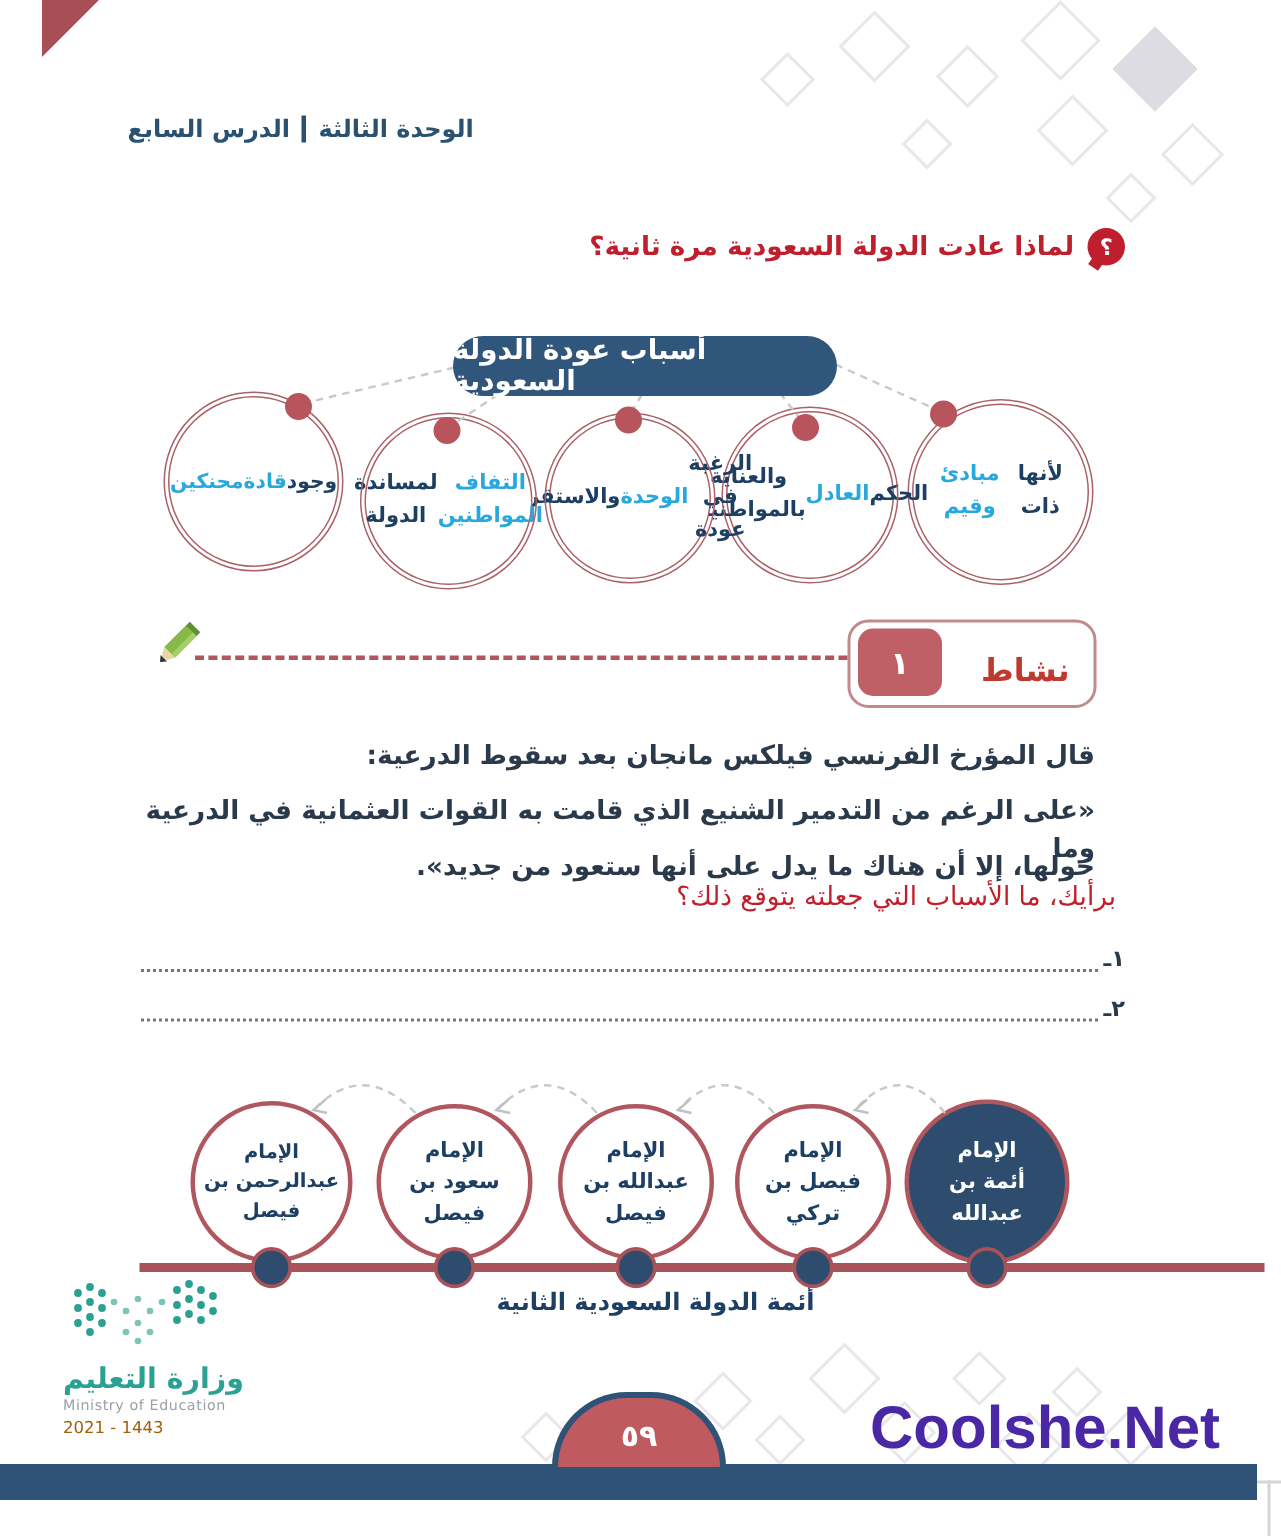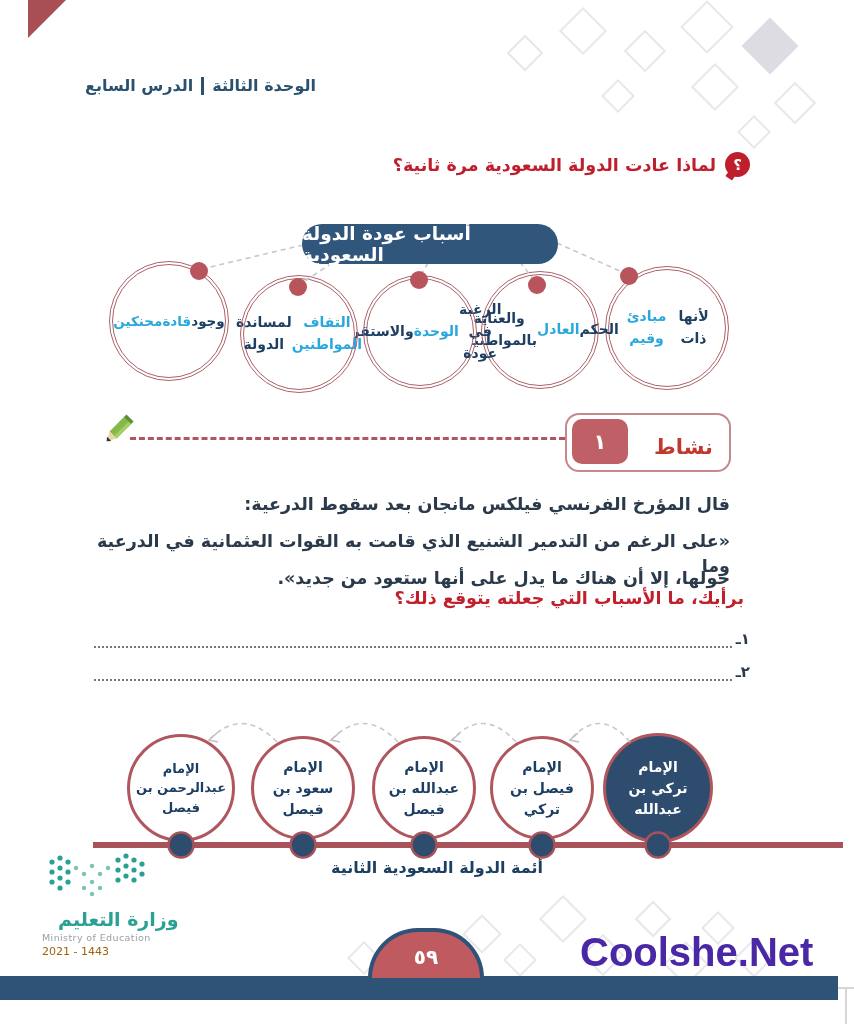--- a/index.html
+++ b/index.html
@@ -37,35 +37,35 @@
   .activity-num{position:absolute;left:5px;top:4px;width:56px;height:45px;background:#bf5f66;border-radius:10px;
                 color:#fff;font-size:21px;font-weight:bold;display:flex;align-items:center;justify-content:center;}
   .activity-label{position:absolute;right:16px;top:0;height:63px;display:flex;align-items:center;
                   color:#c0392f;font-size:21px;font-weight:bold;}
   .activity-dash{position:absolute;left:130px;top:437px;width:435px;height:0;border-top:3px dashed #b0565e;}
   .pencil{position:absolute;left:96px;top:408px;}
   
   .passage{position:absolute;right:110px;width:648px;direction:rtl;text-align:right;color:#2b3a4a;
            font-size:17.5px;font-weight:bold;line-height:1.4;margin:14px;}
   .prompt{position:absolute;right:110px;direction:rtl;text-align:left;color:#c0202c;
-          font-size:17.5px;font-weight:bold;margin:0;}
+          font-size:17.5px;font-weight:normal;margin:0;}
   .answer-row{position:absolute;right:104px;width:656px;display:flex;direction:rtl;align-items:flex-end;gap:4px;}
   .answer-num{color:#2b3a4a;font-weight:bold;font-size:15px;}
   .answer-line{flex:1;border-bottom:2px dotted #777;height:14px;}
   
   .tl-line{position:absolute;left:93px;top:842px;width:750px;height:6px;background:#a8525a;z-index:1;}
   .tl-circle{position:absolute;border:3px solid #b0565e;border-radius:50%;background:#fff;z-index:2;
              display:flex;flex-direction:column;align-items:center;justify-content:center;text-align:center;
              color:#1d3f63;font-weight:bold;font-size:14px;line-height:1.5;direction:rtl;box-sizing:border-box;}
   .tl-circle.filled{background:#2e4d6e;color:#fff;}
   .tl-caption{position:absolute;left:287px;top:858px;width:300px;text-align:center;color:#1d3f63;
               font-weight:bold;font-size:16px;direction:rtl;z-index:2;}
   
   .ministry{position:absolute;left:42px;top:850px;width:140px;z-index:3;}
-  .ministry .ar{color:#2ba193;font-size:19px;font-weight:bold;direction:rtl;text-align:left;margin-top:2px;margin-left:16px;}
+  .ministry .ar{color:#2ba193;font-size:19px;font-weight:bold;direction:rtl;text-align:left;margin-top:2px;}
   .ministry .en{color:#9aa0a6;font-size:9.5px;letter-spacing:.4px;margin-top:2px;}
   .ministry .yr{color:#a16207;font-size:11px;margin-top:2px;}
   .band{position:absolute;left:0;top:976px;width:838px;height:24px;background:#2e5377;z-index:2;}
   .band-seam-h{position:absolute;left:838px;top:987px;width:16px;height:2px;background:#d5d5da;z-index:2;}
   .band-seam-v{position:absolute;left:845px;top:987px;width:2px;height:37px;background:#d5d5da;z-index:2;}
   .page-badge{position:absolute;left:368px;top:928px;width:116px;height:50px;background:#bf5a61;
               border:4px solid #2e5377;border-bottom:none;border-radius:120px 120px 0 0;z-index:3;
               display:flex;align-items:flex-end;justify-content:center;box-sizing:border-box;
               color:#fff;font-size:20px;font-weight:bold;padding-bottom:9px;}
   .watermark{position:absolute;left:580px;top:930px;z-index:4;color:#4a28a5;font-size:40px;font-weight:bold;
@@ -192,21 +192,21 @@
     <span class="answer-line"></span>
   </div>
   <div class="answer-row" style="top:663px">
     <span class="answer-num">٢ـ</span>
     <span class="answer-line"></span>
   </div>
 
   <div class="tl-line"></div>
   <div class="tl-circle filled" style="left:603px;top:733px;width:110px;height:110px">
     <span>الإمام</span>
-    <span>تركي بن</span>
+    <span>أئمة بن</span>
     <span>عبدالله</span>
   </div>
   <div class="tl-circle" style="left:490px;top:736px;width:104px;height:104px">
     <span>الإمام</span>
     <span>فيصل بن</span>
     <span>تركي</span>
   </div>
   <div class="tl-circle" style="left:372px;top:736px;width:104px;height:104px">
     <span>الإمام</span>
     <span>عبدالله بن</span>

